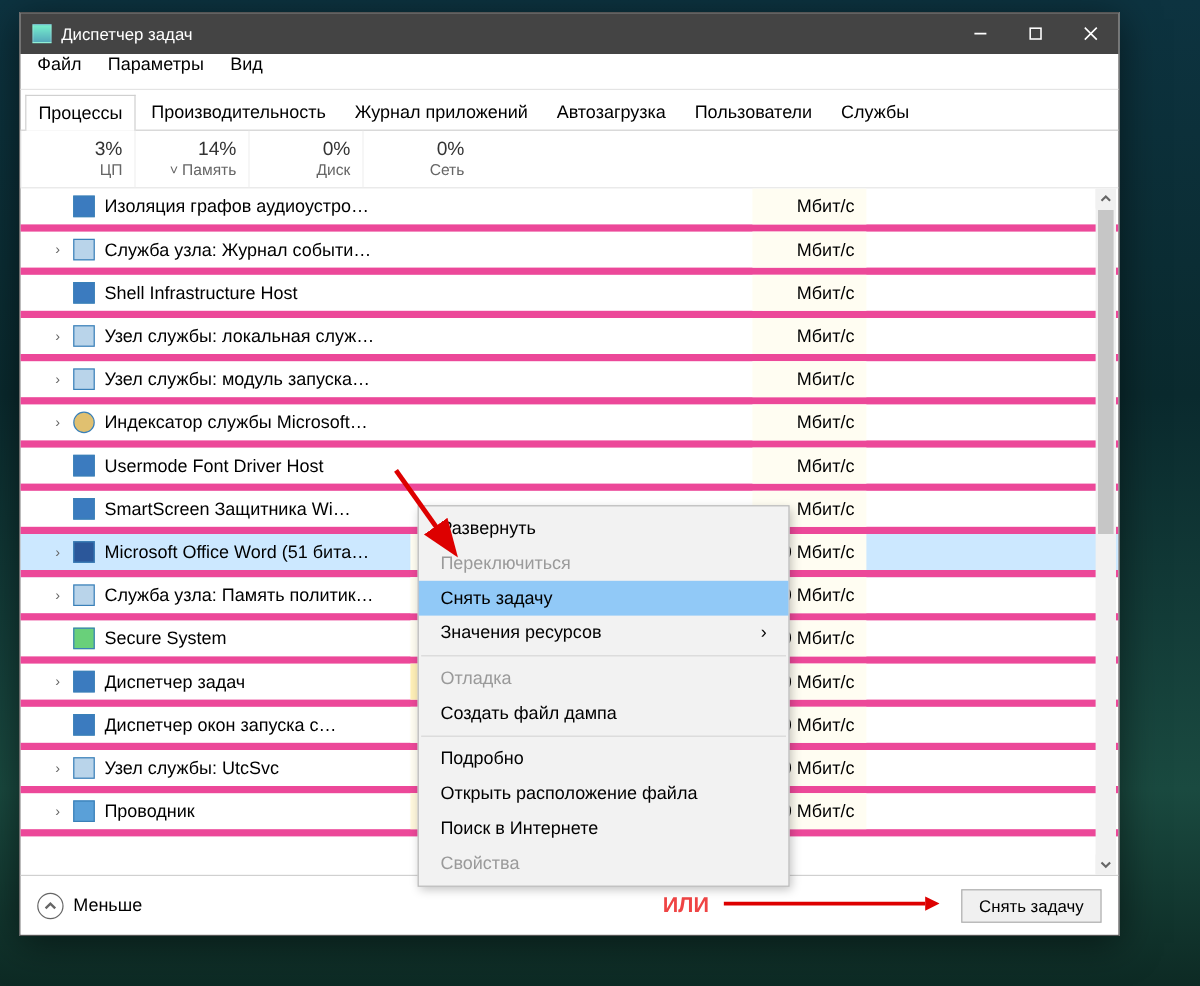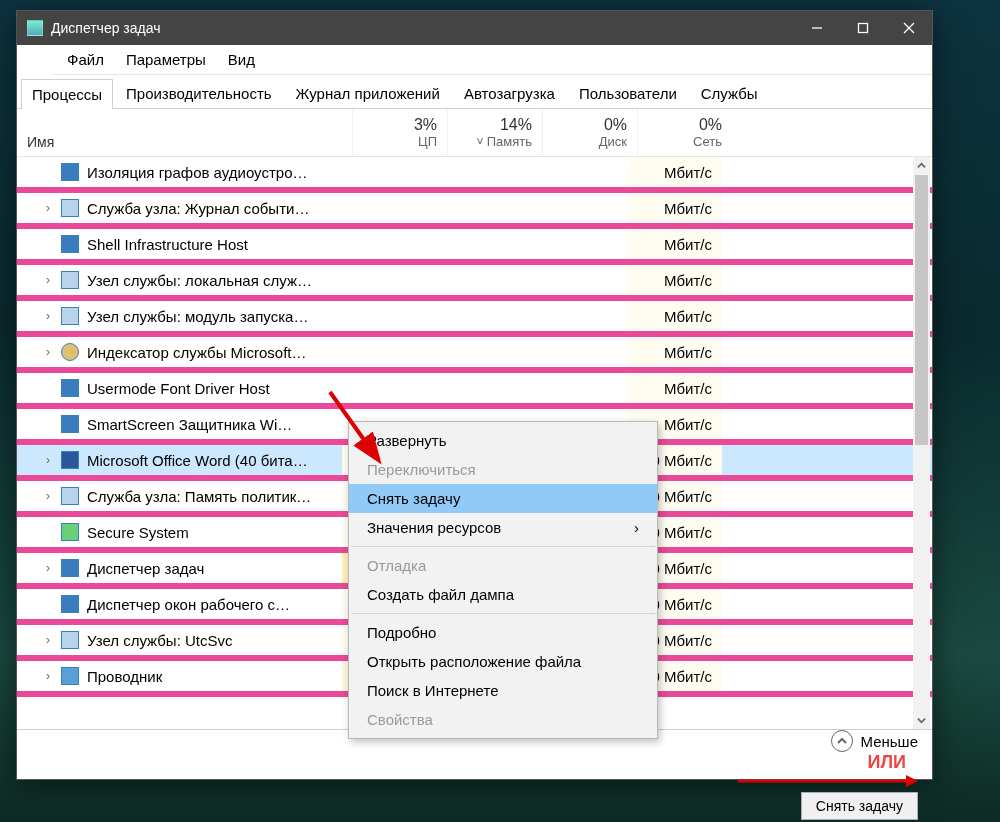--- a/index.html
+++ b/index.html
@@ -5,21 +5,21 @@
   * { box-sizing: border-box; font-family: "Segoe UI", Tahoma, sans-serif; }
   body { margin: 0; width: 1000px; height: 822px; background: #0d2a30; overflow: hidden; }
   .desktop { position: relative; width: 1000px; height: 822px; background: linear-gradient(#0d3340,#0a2a2e 40%,#1a4a40 80%,#0d2a24); }
   .watermark { position:absolute; top:18px; left:0; right:0; text-align:center; font-size:86px; font-weight:600; color:rgba(255,255,255,0.18); letter-spacing:2px; pointer-events:none; user-select:none; }
   .window { position: absolute; left: 16px; top: 10px; width: 917px; height: 770px; background: #fff; border: 1px solid #555; box-shadow: 0 6px 30px rgba(0,0,0,.5); display:flex; flex-direction:column; }
   .titlebar { height: 34px; background: #444; color:#fff; display:flex; align-items:center; padding-left:10px; font-size:14px; }
   .titlebar .icon { width:16px; height:16px; margin-right:8px; background: linear-gradient(#7ec,#5ab); border:1px solid #fff3; }
   .titlebar .spacer{flex:1;}
   .winbtn { width:46px; height:34px; display:flex; align-items:center; justify-content:center; color:#fff; }
   .winbtn svg{width:12px;height:12px;stroke:#fff;stroke-width:1.3;fill:none;}
-  .menubar { height:30px; display:flex; align-items:center; gap:22px; padding:0 14px; font-size:15px; border-bottom:1px solid #e4e4e4;margin-left:36px; }
+  .menubar { height:30px; display:flex; align-items:flex-start; gap:22px; padding:0 14px; font-size:15px; border-bottom:1px solid #e4e4e4; }
   .menubar span{cursor:default;}
   .tabbar { height:34px; display:flex; align-items:flex-end; padding:0 4px; border-bottom:1px solid #d0d0d0; font-size:15px; }
   .tab { padding:6px 10px 6px; margin-right:2px; border:1px solid transparent; border-bottom:none; cursor:default;}
   .tab.active{ background:#fff; border-color:#d0d0d0; position:relative; top:1px;}
   .colhead { display:flex; height:48px; border-bottom:1px solid #e5e5e5; font-size:14px; color:#333; }
   .colhead .namecol{ flex:0 0 335px; display:flex; align-items:flex-end; padding:0 0 6px 10px;}
   .colhead .metric{ width:95px; text-align:right; padding:4px 10px 4px 0; display:flex; flex-direction:column; justify-content:center; border-left:1px solid #f0f0f0;}
   .colhead .metric .pct{font-size:16px;}
   .colhead .metric .lbl{color:#666;font-size:13px;}
   .sortedcol .lbl::before{content:"˅ ";font-size:12px;color:#666;}
@@ -29,21 +29,21 @@
   .row .exp{ width:22px; text-align:center; color:#666; font-size:12px; margin-left:20px;}
   .row .picon{ width:18px; height:18px; margin:0 8px 0 2px; background:#5aa0d8; border:1px solid #3a80b8; }
   .row .picon.gear{background:#b9d4ea;}
   .row .picon.mon{background:#3b7bbf;}
   .row .picon.word{background:#2b579a;}
   .row .picon.shield{background:#69d07a;}
   .row .picon.user{background:#e0c070;border-radius:50%;}
   .row .pname{ flex:0 0 255px; overflow:hidden; text-overflow:ellipsis; white-space:nowrap;}
   .row .cell{ width:95px; text-align:right; padding-right:10px; height:100%; display:flex; align-items:center; justify-content:flex-end;}
   .h0{background:#fffdf2;} .h1{background:#fff8dd;} .h2{background:#fff0b8;} .h3{background:#ffe68a;}
-  .footer{ height:50px; border-top:1px solid #d0d0d0; display:flex; align-items:flex-end; padding:0 14px; font-size:15px;flex-direction:column;}
+  .footer{ height:50px; border-top:1px solid #d0d0d0; display:flex; align-items:center; padding:0 14px; font-size:15px;}
   .footer .lessbtn{display:flex;align-items:center;gap:8px;cursor:default;}
   .footer .circle{width:22px;height:22px;border:1.5px solid #666;border-radius:50%;display:flex;align-items:center;justify-content:center;}
   .footer .circle svg{width:10px;height:10px;stroke:#666;stroke-width:2;fill:none;}
   .footer .spacer{flex:1;}
   .footer .or{color:#ef4444;font-weight:700;margin-right:12px;font-size:18px;}
   .footer .arrow{display:inline-block;vertical-align:middle;}
   .footer .endtask{background:#f0f0f0;border:1px solid #adadad;padding:5px 14px;font-size:14px;margin-left:18px;}
   .ctxmenu{ position:absolute; left:331px; top:410px; width:310px; background:#f2f2f2; border:1px solid #b8b8b8; box-shadow:2px 3px 8px rgba(0,0,0,.25); font-size:15px; padding:4px 0;}
   .ctxmenu .item{ padding:6px 18px; display:flex; align-items:center; justify-content:space-between;}
   .ctxmenu .item.disabled{color:#9a9a9a;}
@@ -94,21 +94,20 @@
     <div class="tabbar">
       <div class="tab active">Процессы</div>
       <div class="tab">Производительность</div>
       <div class="tab">Журнал приложений</div>
       <div class="tab">Автозагрузка</div>
       <div class="tab">Пользователи</div>
       <div class="tab">Службы</div>
     </div>
 
     <div class="colhead">
-      <div class="namecol">Имя</div>
       <div class="metric">
         <span class="pct">3%</span>
         <span class="lbl">ЦП</span>
       </div>
       <div class="metric sortedcol">
         <span class="pct">14%</span>
         <span class="lbl">Память</span>
       </div>
       <div class="metric">
         <span class="pct">0%</span>
@@ -189,21 +188,21 @@
           <span class="picon mon"></span>
           <span class="pname">SmartScreen Защитника Wi…</span>
           <span class="cell "></span>
           <span class="cell "></span>
           <span class="cell "></span>
           <span class="cell h0">Мбит/с</span>
         </div>
         <div class="row sel">
           <span class="exp">›</span>
           <span class="picon word"></span>
-          <span class="pname">Microsoft Office Word (40 бита…</span>
+          <span class="pname">Microsoft Office Word (51 бита…</span>
           <span class="cell h0">0%</span>
           <span class="cell h1">12,1 МБ</span>
           <span class="cell h0">0 МБ/с</span>
           <span class="cell h0">0 Мбит/с</span>
         </div>
         <div class="row">
           <span class="exp">›</span>
           <span class="picon gear"></span>
           <span class="pname">Служба узла: Память политик…</span>
           <span class="cell h0">0%</span>
@@ -225,21 +224,21 @@
           <span class="picon mon"></span>
           <span class="pname">Диспетчер задач</span>
           <span class="cell h2">1,7%</span>
           <span class="cell h2">19,7 МБ</span>
           <span class="cell h0">0 МБ/с</span>
           <span class="cell h0">0 Мбит/с</span>
         </div>
         <div class="row">
           <span class="exp"></span>
           <span class="picon mon"></span>
-          <span class="pname">Диспетчер окон рабочего с…</span>
+          <span class="pname">Диспетчер окон запуска с…</span>
           <span class="cell h0">0%</span>
           <span class="cell h2">22,5 МБ</span>
           <span class="cell h0">0 МБ/с</span>
           <span class="cell h0">0 Мбит/с</span>
         </div>
         <div class="row">
           <span class="exp">›</span>
           <span class="picon gear"></span>
           <span class="pname">Узел службы: UtcSvc</span>
           <span class="cell h0">0%</span>

